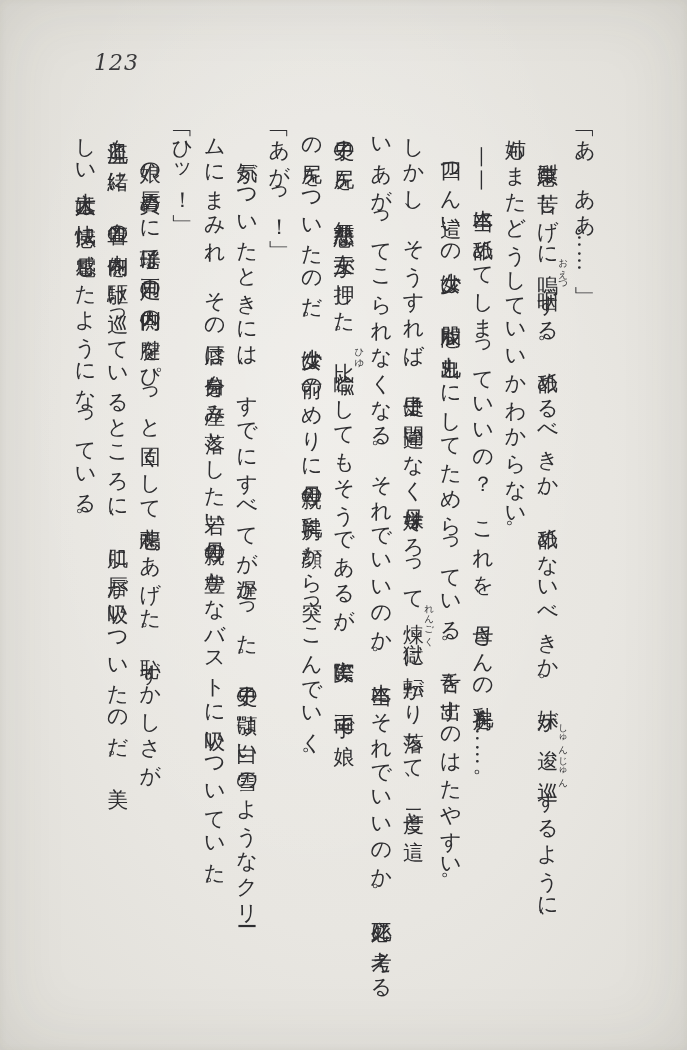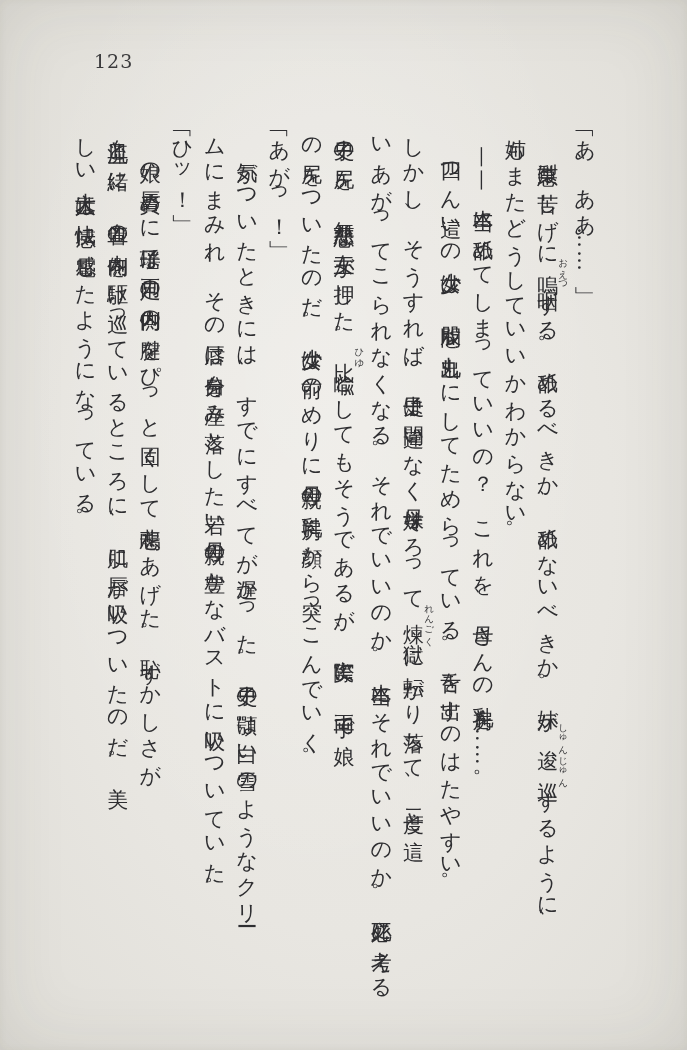--- a/index.html
+++ b/index.html
@@ -19,21 +19,22 @@
   .paper-vignette {
     position: absolute;
     inset: 0;
     box-shadow: inset 0 0 70px rgba(60,55,45,0.10), inset 0 0 8px rgba(60,55,45,0.05);
     pointer-events: none;
   }
   .page-number {
     position: absolute;
     top: 50px;
     left: 94px;
-    font-size: 19px;
+    font-size: 22px;
+    font-style: italic;
     letter-spacing: 1px;
     color: #3a3a3c;
   }
   .text-block {
     position: absolute;
     top: 123px;
     right: 86px;
     height: 884px;
     writing-mode: vertical-rl;
     text-orientation: mixed;

